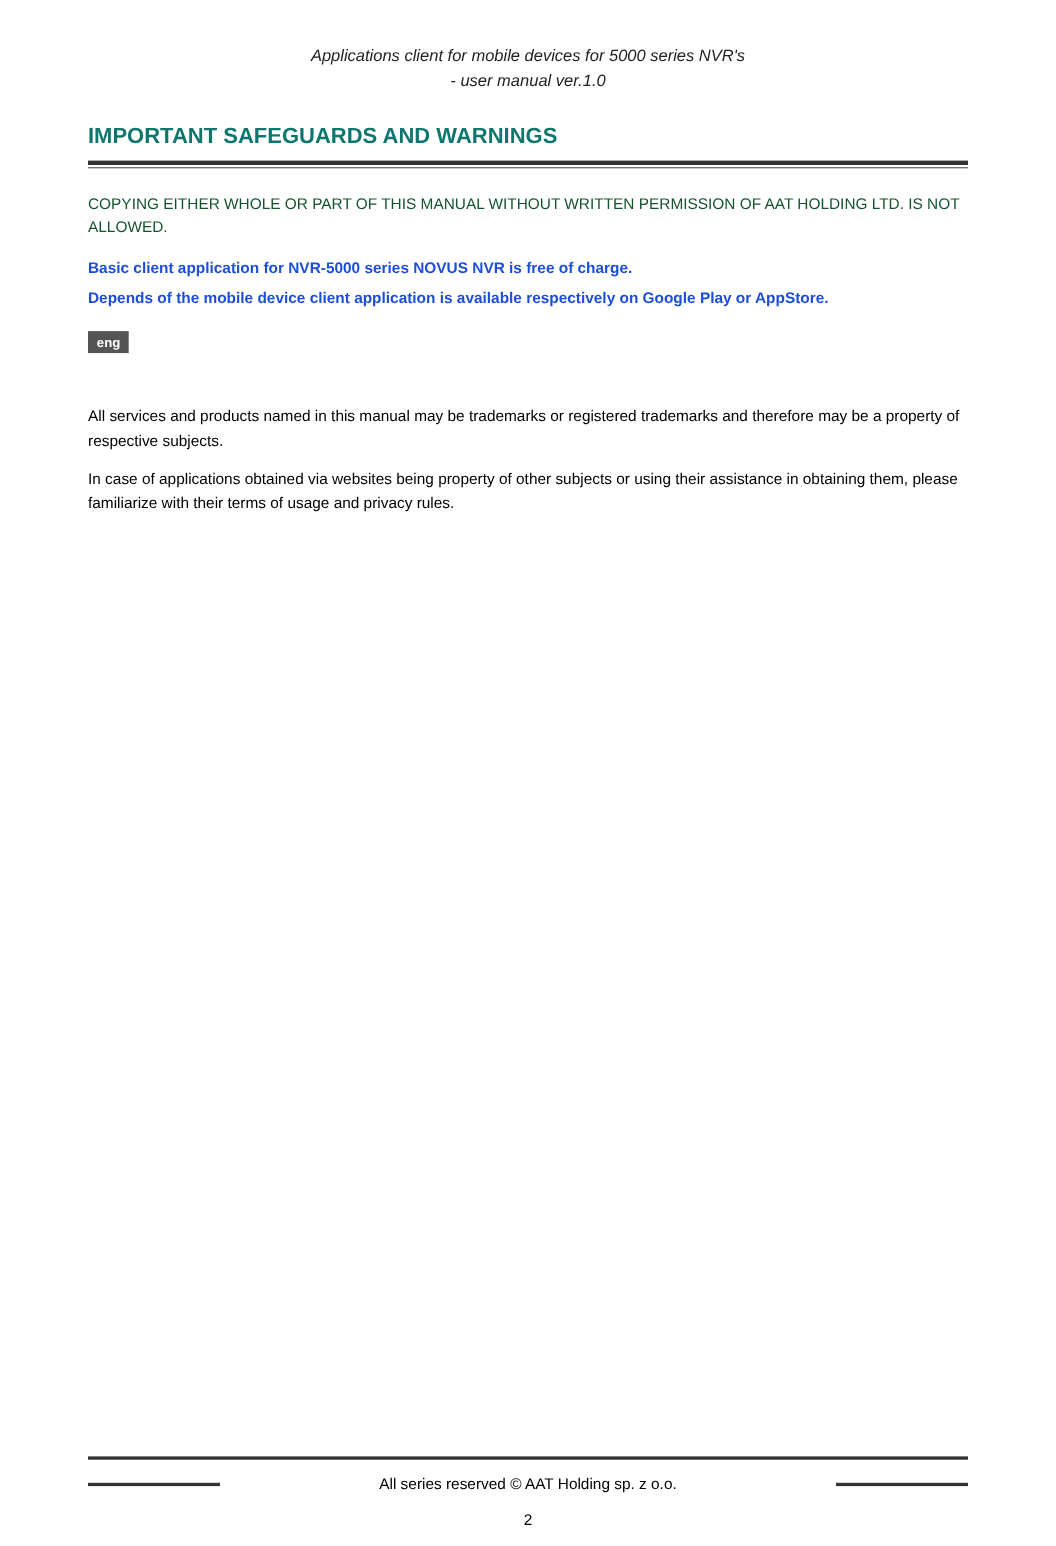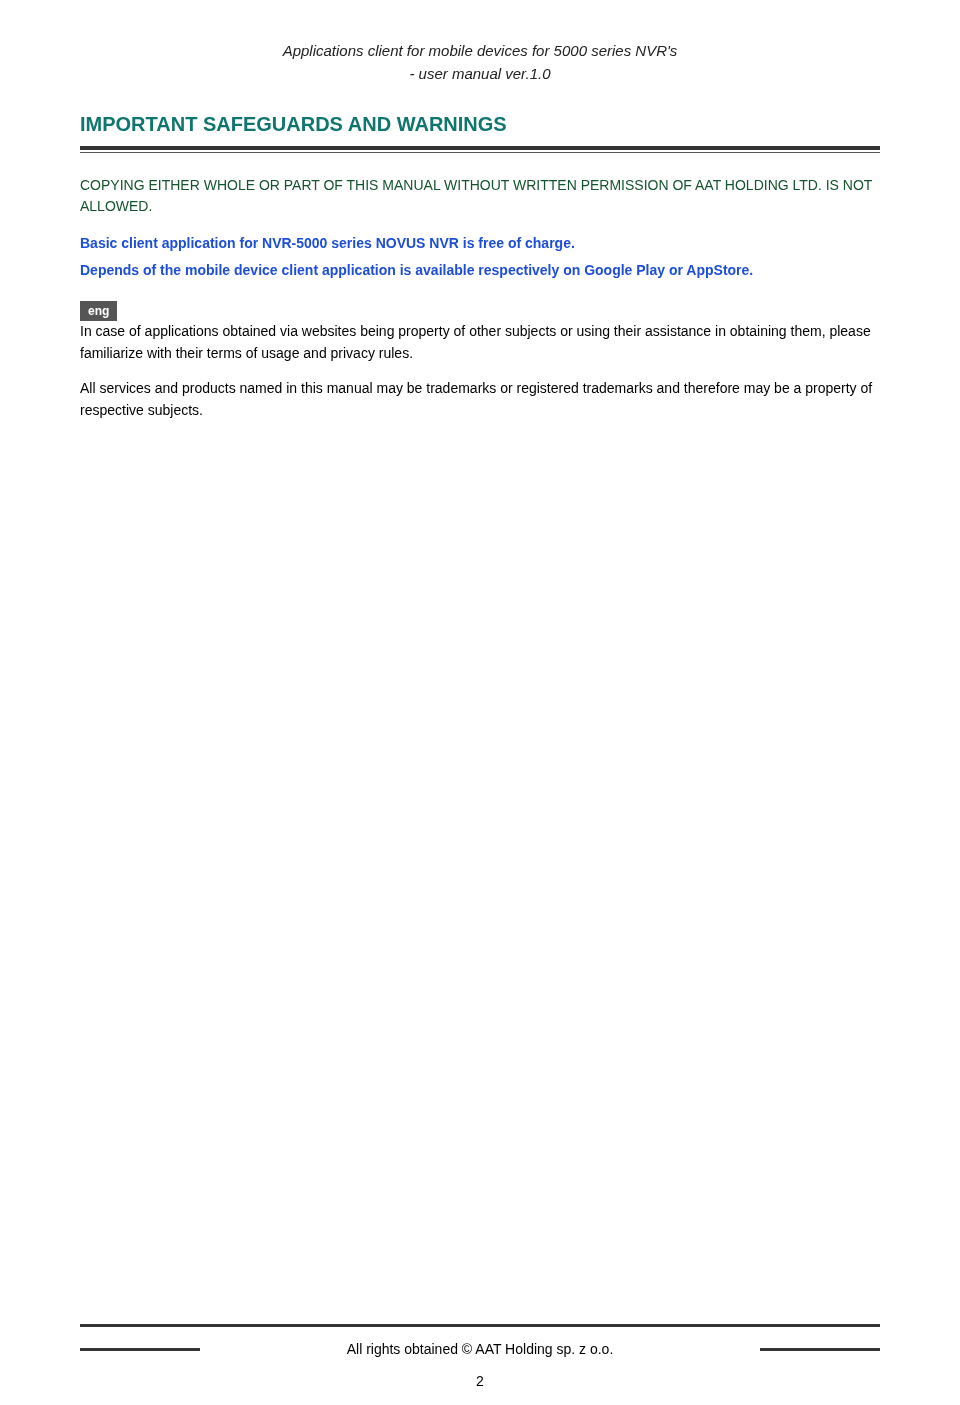--- a/index.html
+++ b/index.html
@@ -1,18 +1,19 @@
 <!DOCTYPE html>
 <html><head>
   <meta charset="utf-8">
   <style>
     * {
       margin: 0;
       padding: 0;
       box-sizing: border-box;
+      gap: 47px;
     }
 
     body {
       background: #ffffff;
       font-family: Arial, Helvetica, sans-serif;
       width: 960px;
       min-height: 1405px;
       position: relative;
     }
 
@@ -159,32 +160,32 @@
 
 
     <div class="permission-text">COPYING EITHER WHOLE OR PART OF THIS MANUAL WITHOUT WRITTEN PERMISSION OF AAT HOLDING LTD. IS NOT ALLOWED.</div>
 
     <div class="info-text">Basic client application for NVR-5000 series NOVUS NVR is free of charge.</div>
     <div class="info-text">Depends of the mobile device client application is available respectively on Google Play or AppStore.</div>
 
     <div class="eng-section">
       <div class="eng-badge">eng</div>
       <div class="eng-text-block">
+        <div class="eng-text">All services and products named in this manual may be trademarks or registered trademarks and therefore may be a property of respective subjects.</div>
         <div class="eng-text">In case of applications obtained via websites being property of other subjects or using their assistance in obtaining them, please familiarize with their terms of usage and privacy rules.</div>
-        <div class="eng-text">All services and products named in this manual may be trademarks or registered trademarks and therefore may be a property of respective subjects.</div>
       </div>
     </div>
 
   </div>
 
   <div style="flex:1;"></div>
 
   <div style="padding: 0 80px;">
     <hr style="border:none; border-top: 3px solid #333;">
     <div style="display:flex; align-items:center; justify-content:center; padding: 14px 0 8px 0;">
       <div class="footer-left-line"></div>
-      <div class="footer-center" style="margin: 0 30px;">All rights obtained © AAT Holding sp. z o.o.</div>
+      <div class="footer-center" style="margin: 0 30px;">All series reserved © AAT Holding sp. z o.o.</div>
       <div class="footer-right-line"></div>
     </div>
     <div class="footer-bottom">2</div>
   </div>
 
 </div>
 
 </body></html>

